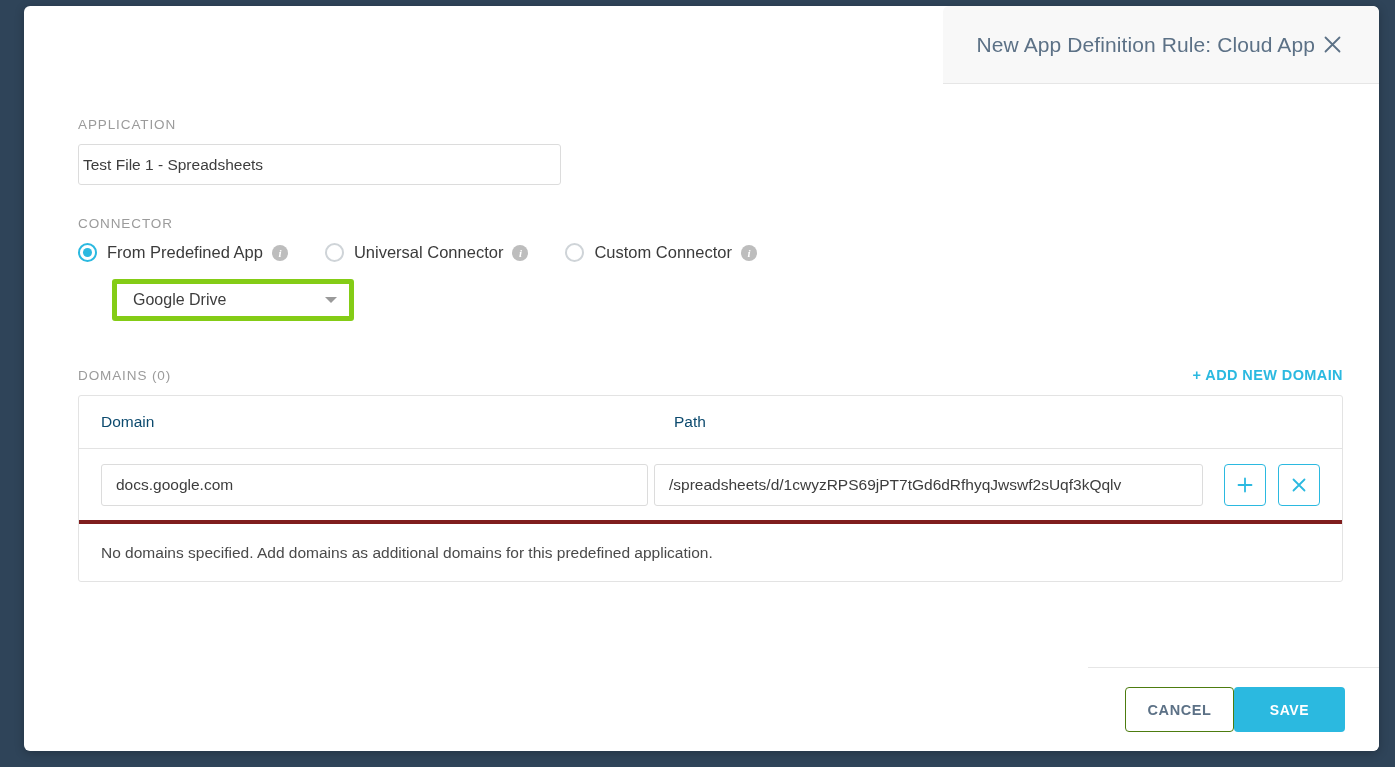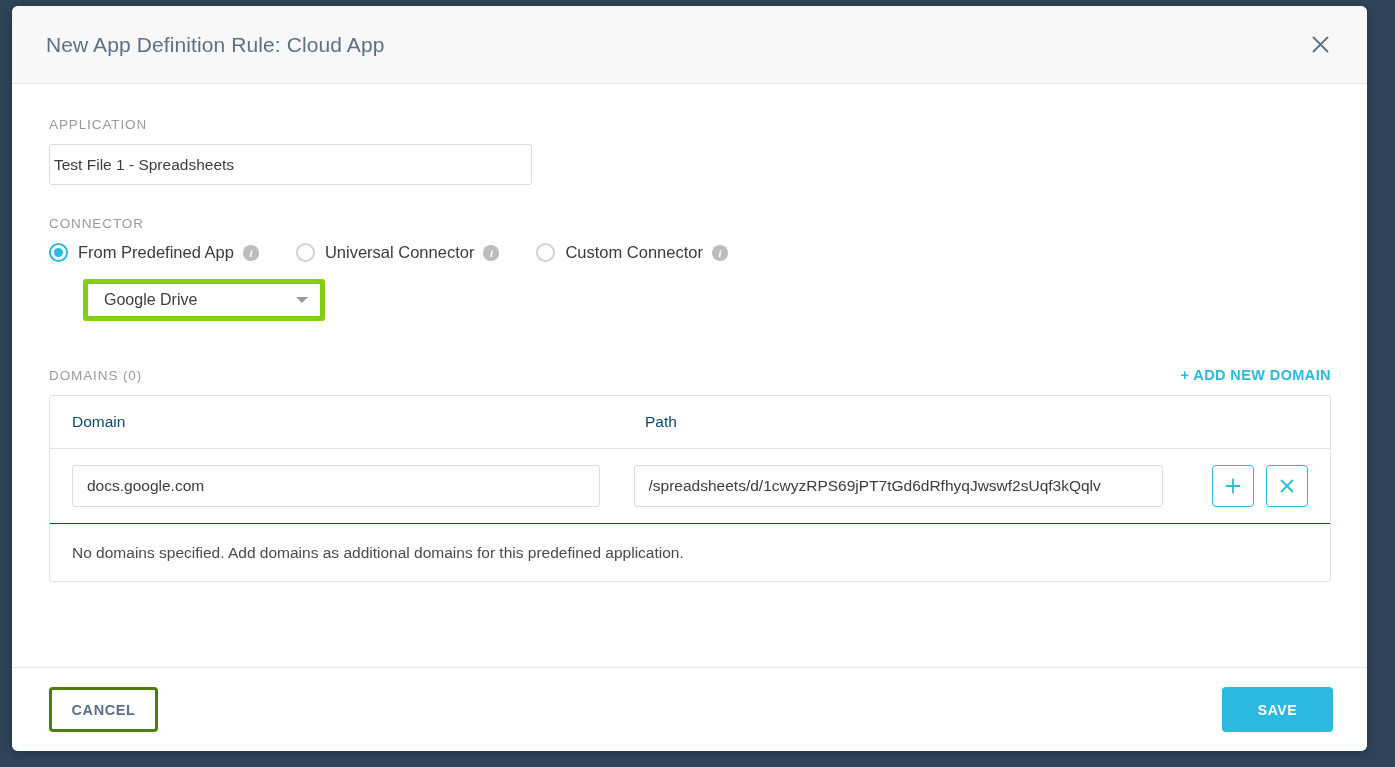--- a/index.html
+++ b/index.html
@@ -12,30 +12,31 @@
 
   body {
     background: #2f4459;
     font-family: "Liberation Sans", "DejaVu Sans", sans-serif;
     -webkit-font-smoothing: antialiased;
   }
 
   
   .modal {
     position: absolute;
-    left: 12px;
+    left: 24px;
     top: 6px;
     width: 1355px;
     height: 745px;
     background: #ffffff;
     border-radius: 6px;
     box-shadow: 0 2px 10px rgba(0,0,0,.25);
     display: flex;
     flex-direction: column;
     overflow: hidden;
+    align-items: flex-end;
   }
 
   
   .modal-header {
     height: 78px;
     flex: 0 0 78px;
     background: #f8f8f8;
     border-bottom: 1px solid #e6e6e6;
     display: flex;
     align-items: center;
@@ -214,23 +215,22 @@
   .col-path   { flex: 1 1 auto; }
   .th {
     font-size: 15.5px;
     color: #0c4a6e;
   }
 
   .table-data-row {
     height: 75px;
     display: flex;
     align-items: center;
-    border-bottom: 1px solid #7f1d1d;
+    border-bottom: 4px solid #7f1d1d;
     padding: 0 22px;
-    gap: 28px;
   }
   .cell-input {
     height: 42px;
     border: 1px solid #dcdcdc;
     border-radius: 3px;
     padding: 0 14px;
     font-size: 15.5px;
     color: #3d3d3d;
     font-family: inherit;
     background: #fff;
@@ -279,21 +279,21 @@
     display: flex;
     align-items: center;
     justify-content: space-between;
     padding: 0 34px 0 37px;
     background: #fff;
     border-radius: 0 0 6px 6px;
   }
   .btn-cancel {
     min-width: 109px;
     height: 45px;
-    border: 3px solid #4d7c0f;
+    border: 1px solid #4d7c0f;
     border-radius: 4px;
     background: #fff;
     color: #5c7186;
     font-size: 14.5px;
     font-weight: bold;
     letter-spacing: .6px;
     cursor: pointer;
     font-family: inherit;
   }
   .btn-save {

